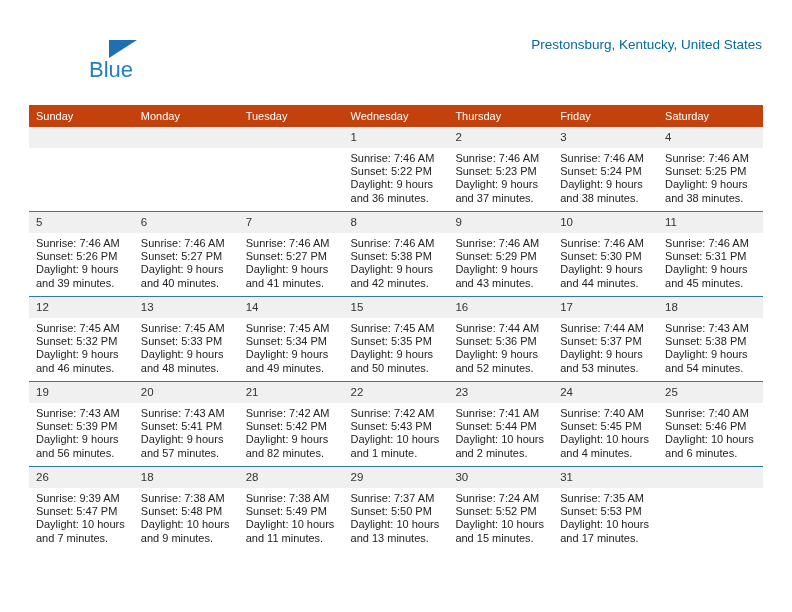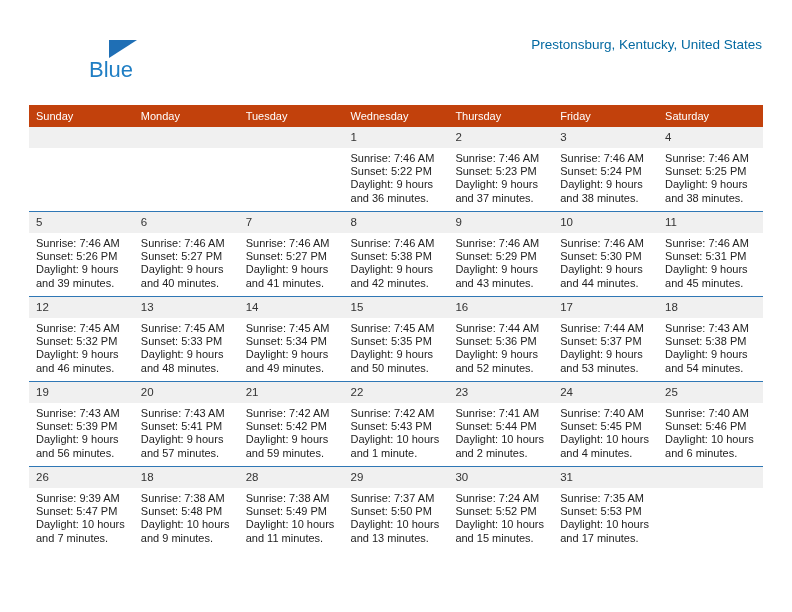--- a/index.html
+++ b/index.html
@@ -414,21 +414,21 @@
               </div>
             </div>
           </td>
           <td>
             <div class="cell-inner">
               <span class="daynum">21</span>
               <div class="details">
                 <div>Sunrise: 7:42 AM</div>
                 <div>Sunset: 5:42 PM</div>
                 <div>Daylight: 9 hours</div>
-                <div>and 59 minutes.</div>
+                <div>and 82 minutes.</div>
               </div>
             </div>
           </td>
           <td>
             <div class="cell-inner">
               <span class="daynum">22</span>
               <div class="details">
                 <div>Sunrise: 7:42 AM</div>
                 <div>Sunset: 5:43 PM</div>
                 <div>Daylight: 10 hours</div>

